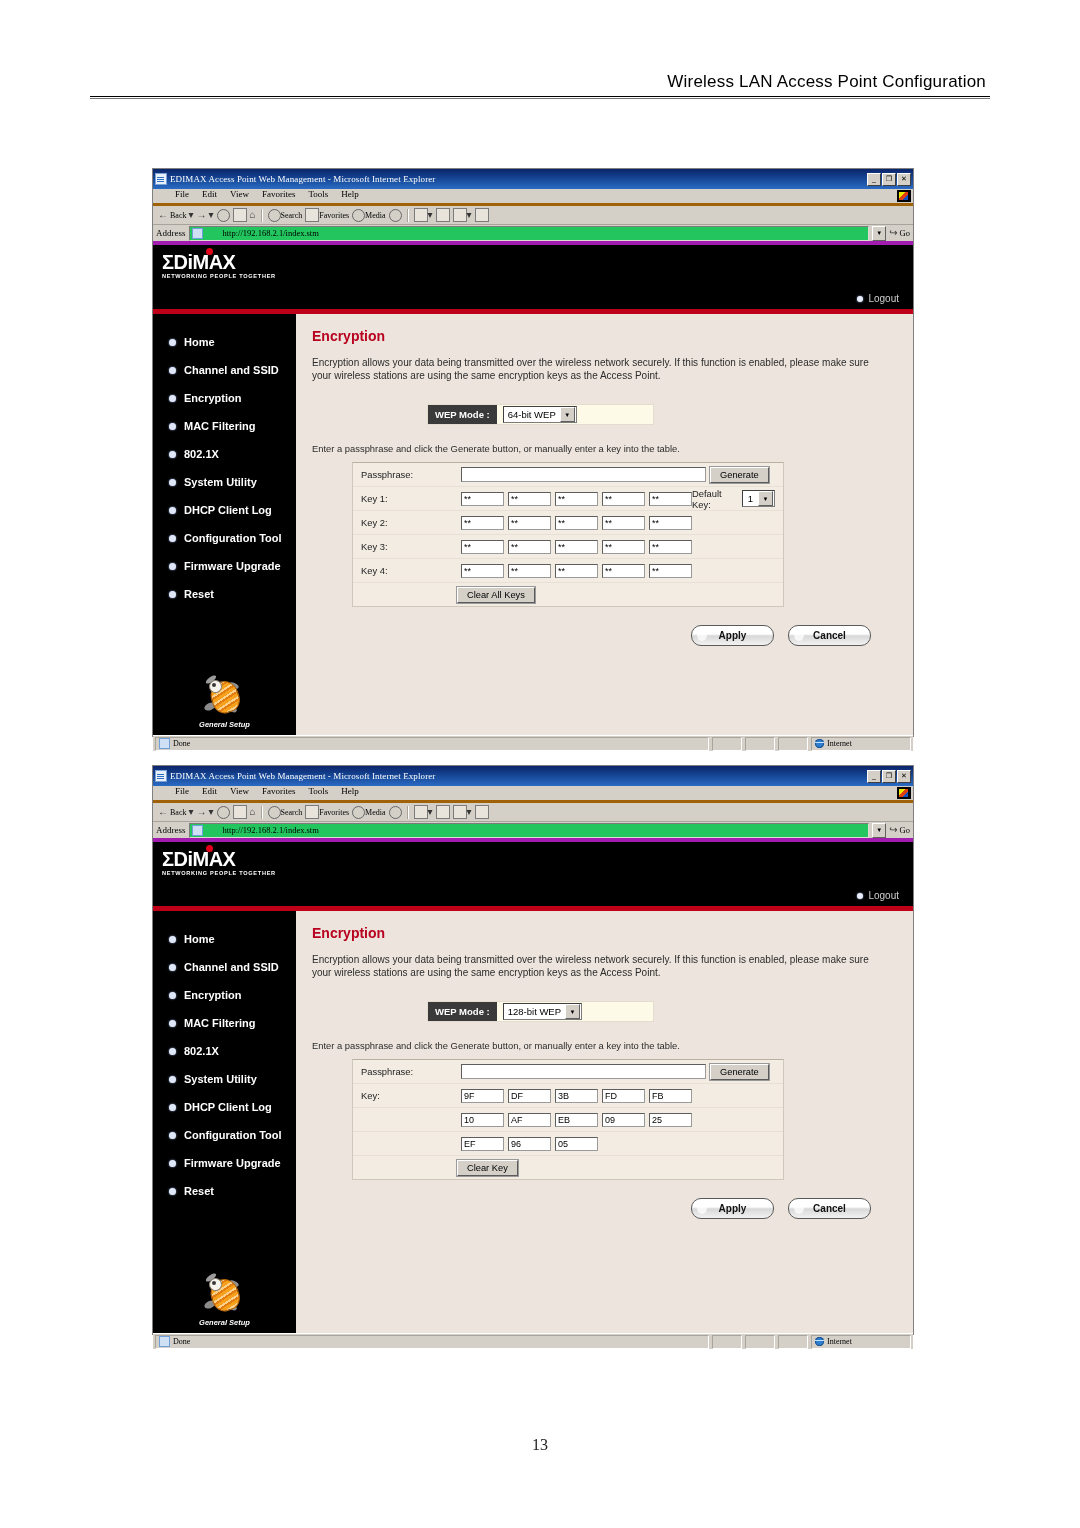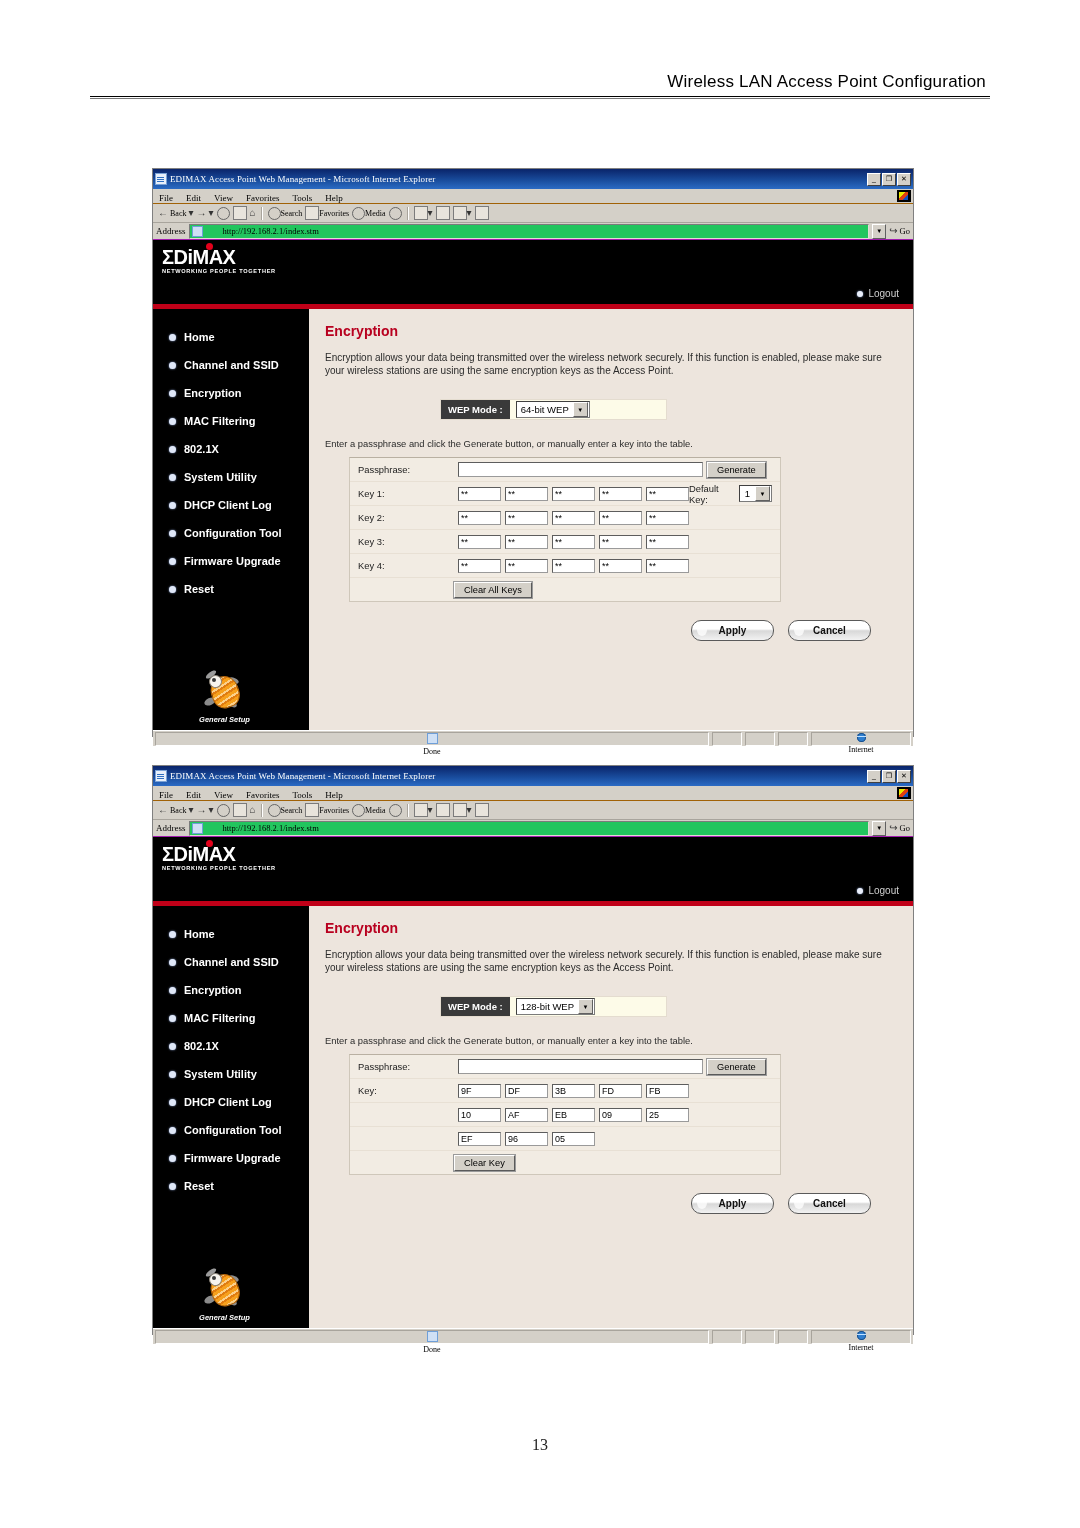--- a/index.html
+++ b/index.html
@@ -41,41 +41,41 @@
   .tb-icon:after{content:"";position:absolute;left:1px;top:3px;width:7px;height:1px;background:#2f6fc0;
                  box-shadow:0 2px 0 #2f6fc0,0 4px 0 #2f6fc0;}
   .tb-title{color:#fff;font-size:9px;white-space:nowrap;overflow:hidden;
             font-family:"Liberation Serif", serif;letter-spacing:.1px;flex:1 1 auto;}
   .tb-btns{display:flex;gap:1px;margin-left:auto;flex:0 0 auto;}
   .tb-btn{width:12px;height:11px;background:#d4d0c8;border:1px solid #fff;
           border-right-color:#404040;border-bottom-color:#404040;
           font-size:7px;line-height:9px;text-align:center;color:#000;
           font-family:"Liberation Sans", sans-serif;}
 
-  .menubar{height:14px;background:#d4d0c8;display:flex;align-items:flex-end;
-           padding-left:6px;border-bottom:1px solid #a16207;position:relative;}
+  .menubar{height:14px;background:#d4d0c8;display:flex;align-items:flex-start;
+           padding-left:22px;border-bottom:3px solid #a16207;position:relative;}
   .menubar .mi{font-size:9px;color:#000;margin-right:13px;
                font-family:"Liberation Serif", serif;}
   .mb-logo{position:absolute;right:2px;top:1px;width:14px;height:12px;
            background:#000;}
   .mb-logo:after{content:"";position:absolute;left:2px;top:2px;width:9px;height:8px;
                  background:linear-gradient(135deg,#e8e800 0 40%,#e04010 40% 70%,#1050c0 70%);}
 
   .toolbar{height:18px;background:#d4d0c8;display:flex;align-items:center;
            padding-left:5px;border-bottom:1px solid #a8a49c;gap:3px;}
   .tbi{display:flex;align-items:center;font-size:8px;color:#000;
        font-family:"Liberation Serif", serif;white-space:nowrap;}
   .glyph{display:inline-block;font-size:10px;line-height:10px;color:#333;}
   .g-circle{width:11px;height:11px;border-radius:50%;display:inline-block;
             border:1px solid #666;}
   .sep{width:1px;height:13px;background:#a8a49c;border-right:1px solid #fff;margin:0 2px;}
   .sq{width:12px;height:12px;border:1px solid #7b7b7b;background:#e8e4dc;display:inline-block;}
 
   .addressbar{height:16px;background:#d4d0c8;display:flex;align-items:center;
-              padding:0 3px;gap:3px;border-bottom:1px solid #a21caf;}
+              padding:0 3px;gap:3px;border-bottom:4px solid #a21caf;}
   .addr-label{font-size:9px;font-family:"Liberation Serif", serif;color:#000;}
   .addr-field{flex:1 1 auto;height:13px;background:#22c55e;border:1px solid #7b7b7b;
               border-right-color:#e0dcd4;border-bottom-color:#e0dcd4;
               display:flex;align-items:center;padding:0 2px;gap:20px;overflow:hidden;}
   .addr-ico{width:9px;height:9px;background:#cfe0f5;border:1px solid #6f9fd8;flex:0 0 auto;}
   .addr-text{font-size:8.5px;color:#000;font-family:"Liberation Serif", serif;white-space:nowrap;}
   .addr-drop{width:12px;height:13px;background:#d4d0c8;border:1px solid #fff;
              border-right-color:#606060;border-bottom-color:#606060;
              font-size:6px;text-align:center;line-height:12px;flex:0 0 auto;}
   .addr-go{font-size:8.5px;font-family:"Liberation Serif", serif;display:flex;align-items:center;gap:2px;}
@@ -88,21 +88,21 @@
               font-family:"Liberation Sans", sans-serif;line-height:20px;position:relative;}
   .logo .dot{position:absolute;left:44px;top:-4px;width:7px;height:7px;border-radius:50%;background:#e3001b;}
   .logo .tag{color:#fff;font-size:5.6px;letter-spacing:.7px;font-weight:bold;margin-top:1px;
              font-family:"Liberation Sans", sans-serif;}
   .logout{position:absolute;right:14px;bottom:5px;color:#cfcfcf;font-size:10px;
           display:flex;align-items:center;gap:5px;font-family:"Liberation Sans", sans-serif;}
   .logout .bul{width:6px;height:6px;border-radius:50%;background:#e9eefa;box-shadow:0 0 2px #9fb9e8;}
   .redbar{height:5px;background:#c00018;flex:0 0 auto;}
 
   .body-area{display:flex;flex:1 1 auto;min-height:0;}
-  .sidebar{width:156px;background:#000;flex:0 0 auto;position:relative;padding-top:14px;}
+  .sidebar{width:143px;background:#000;flex:0 0 auto;position:relative;padding-top:14px;}
   .nav-item{display:flex;align-items:center;gap:8px;padding:0 0 0 16px;height:28px;}
   .nav-bul{width:7px;height:7px;border-radius:50%;background:#dfe7f7;
            box-shadow:0 0 2px #96aee0;flex:0 0 auto;}
   .nav-label{color:#fff;font-size:11px;font-family:"Liberation Sans", sans-serif;
              font-weight:bold;white-space:nowrap;}
   .sidebar-foot{position:absolute;left:0;bottom:0;width:143px;height:78px;
                 background:#000;display:flex;flex-direction:column;
                 align-items:center;justify-content:flex-end;padding-bottom:6px;}
   .bee{width:46px;height:42px;position:relative;}
   .bee .coil{position:absolute;left:9px;top:4px;width:26px;height:30px;border-radius:48% 48% 42% 42%;
@@ -136,21 +136,21 @@
           border-top-color:#404040;border-left-color:#404040;height:15px;}
   .select .val{font-size:9.5px;padding:0 4px;color:#000;white-space:nowrap;
                font-family:"Liberation Sans", sans-serif;}
   .select .arw{width:13px;height:13px;margin:0 1px 0 0;background:#d4d0c8;
                border:1px solid #fff;border-right-color:#606060;border-bottom-color:#606060;
                display:flex;align-items:center;justify-content:center;font-size:6px;color:#000;}
 
   .hint{margin:18px 0 0 0;color:#2b2b2b;font-size:9.4px;
         font-family:"Liberation Sans", sans-serif;}
 
-  .keytable{margin:8px 0 0 24px;width:430px;background:#f2ece3;
+  .keytable{margin:8px 0 0 40px;width:430px;background:#f2ece3;
             border:1px solid #cfc7ba;border-top-color:#b9b0a2;}
   .kt-row{display:flex;align-items:center;min-height:23px;border-bottom:1px solid #e8e0d4;}
   .kt-row:last-child{border-bottom:none;}
   .kt-label{width:100px;flex:0 0 auto;padding-left:8px;font-size:9.4px;color:#1c1c1c;
             font-family:"Liberation Sans", sans-serif;}
   .kt-cells{display:flex;align-items:center;gap:4px;flex:1 1 auto;}
   .inp{background:#fff;border:1px solid #9a9a9a;border-top-color:#5d5d5d;border-left-color:#5d5d5d;
        height:14px;font-size:9px;color:#000;padding:0 2px;box-sizing:border-box;
        display:flex;align-items:center;font-family:"Liberation Sans", sans-serif;}
   .inp.hex{width:43px;}
@@ -169,21 +169,21 @@
         border:1.4px solid #5a5a5a;display:flex;align-items:center;justify-content:center;
         font-size:10px;font-weight:bold;color:#111;position:relative;
         font-family:"Liberation Sans", sans-serif;}
   .pill:before{content:"";position:absolute;left:5px;top:3px;width:10px;height:12px;
                border-radius:50%;background:rgba(255,255,255,.75);}
 
   .statusbar{height:15px;background:#d4d0c8;border-top:1px solid #fff;
              display:flex;align-items:center;padding:0 2px;gap:3px;flex:0 0 auto;}
   .sb-pane{height:12px;border:1px solid #a8a49c;border-right-color:#fff;border-bottom-color:#fff;
            display:flex;align-items:center;padding:0 3px;gap:3px;font-size:8px;
-           font-family:"Liberation Serif", serif;flex-direction:column;}
+           font-family:"Liberation Serif", serif;}
   .sb-main{flex:1 1 auto;}
   .sb-small{width:22px;}
   .sb-zone{width:92px;}
   .sb-ico{width:9px;height:9px;background:#cfe0f5;border:1px solid #6f9fd8;flex:0 0 auto;}
   .globe{width:9px;height:9px;border-radius:50%;background:#2f7fd0;
          box-shadow:inset 0 0 0 1px #1a4f8a;flex:0 0 auto;position:relative;}
   .globe:after{content:"";position:absolute;left:0;top:3px;width:9px;height:1px;background:#bfe0ff;}
 </style>
 </head>
 <body>

